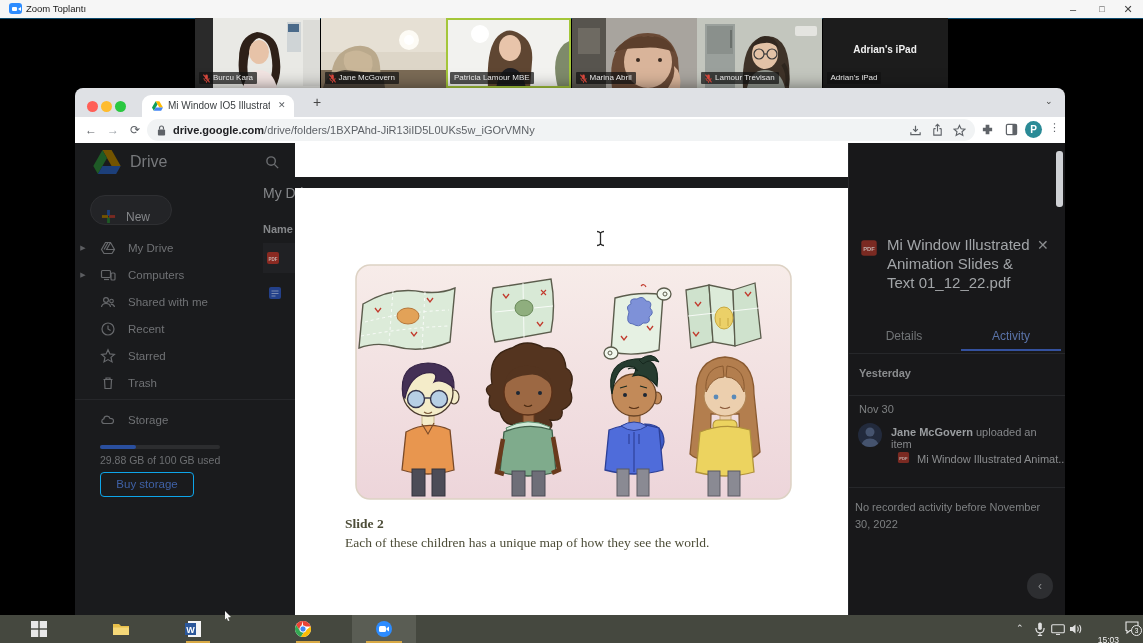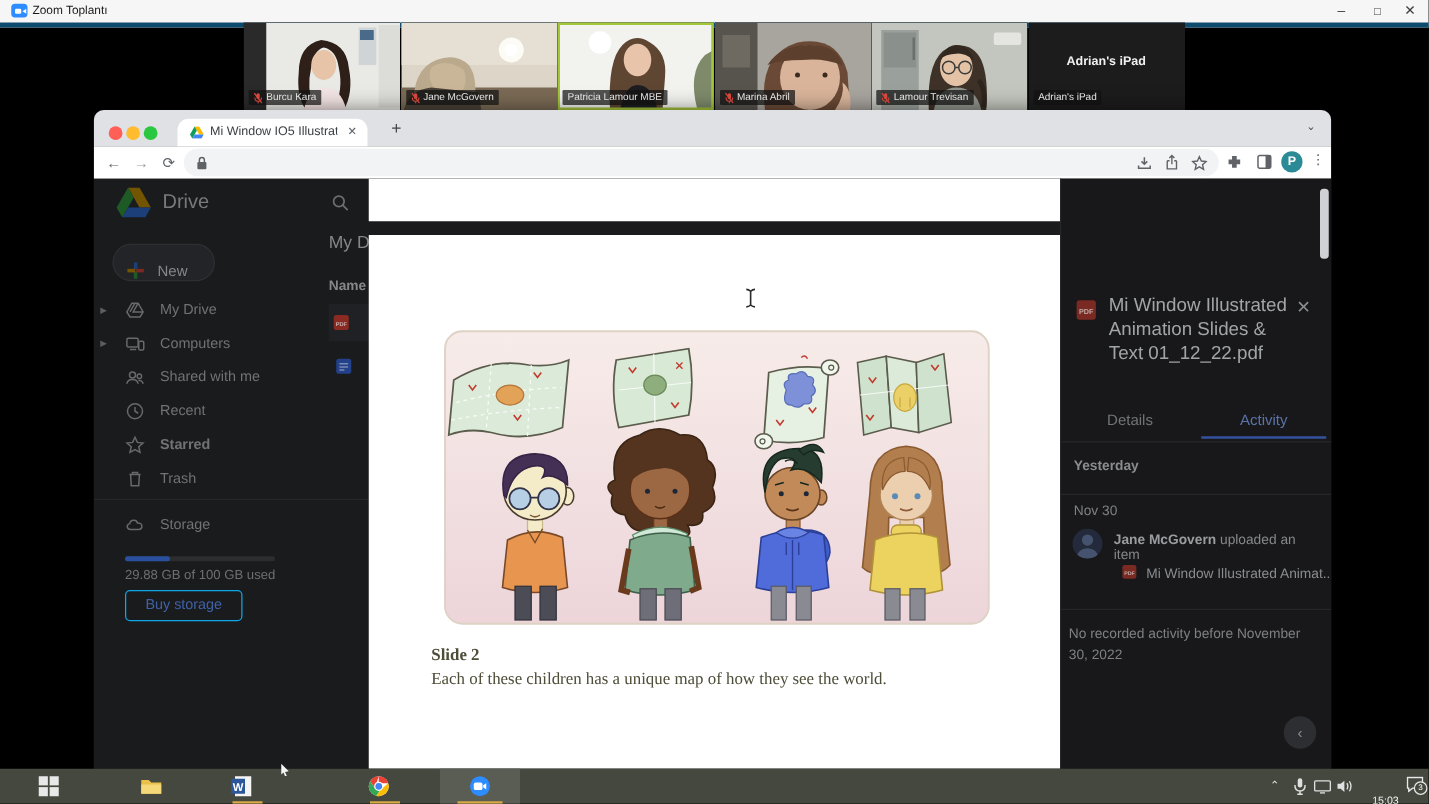--- a/index.html
+++ b/index.html
@@ -1,21 +1,21 @@
 <!DOCTYPE html>
 <html><head>
 <meta charset="utf-8">
 <style>
   html,body{margin:0;padding:0;}
   body{width:1143px;height:643px;position:relative;overflow:hidden;background:#000;
        font-family:"Liberation Sans",sans-serif;-webkit-font-smoothing:antialiased;}
   .abs{position:absolute;}
   svg{display:block;}
   
-  .zoom-titlebar{left:0;top:0;width:1143px;height:18px;background:#f6f6f6;border-bottom:4px solid #0c4a6e;}
+  .zoom-titlebar{left:0;top:0;width:1143px;height:18px;background:#f6f6f6;border-bottom:1px solid #0c4a6e;}
   .zoom-title{left:26px;top:3px;font-size:9.5px;color:#1a1a1a;}
   .zoom-appicon{left:9px;top:3px;width:13px;height:11px;background:#2d8cff;border-radius:3px;}
   .zoom-appicon:after{content:"";position:absolute;left:3px;top:3.5px;width:5px;height:4px;background:#fff;border-radius:1px;}
   .zoom-appicon:before{content:"";position:absolute;left:8.5px;top:4px;border-top:2px solid transparent;border-bottom:2px solid transparent;border-right:3px solid #fff;}
   .winctl{top:2px;width:14px;height:14px;color:#404040;font-size:11px;line-height:14px;text-align:center;}
   
   .tile{top:18px;height:70px;background:#111;overflow:hidden;}
   .tile .lbl{position:absolute;left:4px;bottom:4px;background:rgba(20,20,20,.72);color:#efefef;
      font-size:8px;line-height:12px;padding:0 4px;display:flex;align-items:center;gap:3px;border-radius:1px;white-space:nowrap;}
   .active-speaker{outline:2px solid #a4c639;outline-offset:-2px;}
@@ -191,20 +191,21 @@
 
   <div class="abs urlrow">
     <div class="abs navic" style="left:8px;">←</div>
     <div class="abs navic" style="left:30px;color:#9aa0a6;">→</div>
     <div class="abs navic" style="left:52px;">⟳</div>
     <div class="abs omnibox">
       <svg class="abs" style="left:10px;top:6px;" width="9" height="11" viewBox="0 0 10 12">
         <rect x="1" y="5" width="8" height="6.5" rx="1" fill="#5f6368"></rect>
         <path d="M2.8,5 V3.2 Q2.8,1 5,1 Q7.2,1 7.2,3.2 V5" fill="none" stroke="#5f6368" stroke-width="1.3"></path>
       </svg>
+      <div class="urltxt"><span class="origin">drive.google.com</span><span class="path">/drive/folders/1BXPAhd-JiR13iID5L0UKs5w_iGOrVMNy</span></div>
       <svg class="abs" style="left:762px;top:5px;" width="13" height="13" viewBox="0 0 14 14">
         <path d="M2,9 V11.5 H12 V9 M7,2 V8 M4.5,5.5 L7,8 L9.5,5.5" fill="none" stroke="#5f6368" stroke-width="1.3"></path>
       </svg>
       <svg class="abs" style="left:784px;top:4px;" width="13" height="14" viewBox="0 0 14 15">
         <path d="M3,6 H5 M9,6 H11 M3,6 V13 H11 V6 M7,1.5 V9 M4.8,3.6 L7,1.4 L9.2,3.6" fill="none" stroke="#5f6368" stroke-width="1.2"></path>
       </svg>
       <svg class="abs" style="left:806px;top:5px;" width="13" height="13" viewBox="0 0 14 14">
         <path d="M7,1.5 L8.7,5.2 L12.8,5.6 L9.7,8.3 L10.6,12.3 L7,10.2 L3.4,12.3 L4.3,8.3 L1.2,5.6 L5.3,5.2 Z" fill="none" stroke="#5f6368" stroke-width="1.2"></path>
       </svg>
     </div>
@@ -264,21 +265,21 @@
       <span class="ntx">Shared with me</span>
     </div>
     <div class="abs nav-row" style="top:173px;">
       <span class="arr"></span>
       <svg class="nic" viewBox="0 0 16 16">
           <circle cx="8" cy="8" r="6" fill="none" stroke="currentColor" stroke-width="1.2"></circle>
           <path d="M8,4.5 V8 L10.6,9.6" fill="none" stroke="currentColor" stroke-width="1.2"></path>
         </svg>
       <span class="ntx">Recent</span>
     </div>
-    <div class="abs nav-row" style="top:200px;font-weight:bold;">
+    <div class="abs nav-row" style="top:200px;">
       <span class="arr"></span>
       <svg class="nic" viewBox="0 0 16 16">
           <path d="M8,1.8 L9.9,5.9 L14.4,6.4 L11,9.4 L12,13.9 L8,11.6 L4,13.9 L5,9.4 L1.6,6.4 L6.1,5.9 Z" fill="none" stroke="currentColor" stroke-width="1.2"></path>
         </svg>
       <span class="ntx">Starred</span>
     </div>
     <div class="abs nav-row" style="top:227px;">
       <span class="arr"></span>
       <svg class="nic" viewBox="0 0 16 16">
           <path d="M3.5,4.5 h9 M6,4.5 V3 h4 v1.5 M4.5,4.5 L5,13.5 h6 l0.5,-9" fill="none" stroke="currentColor" stroke-width="1.2"></path>

